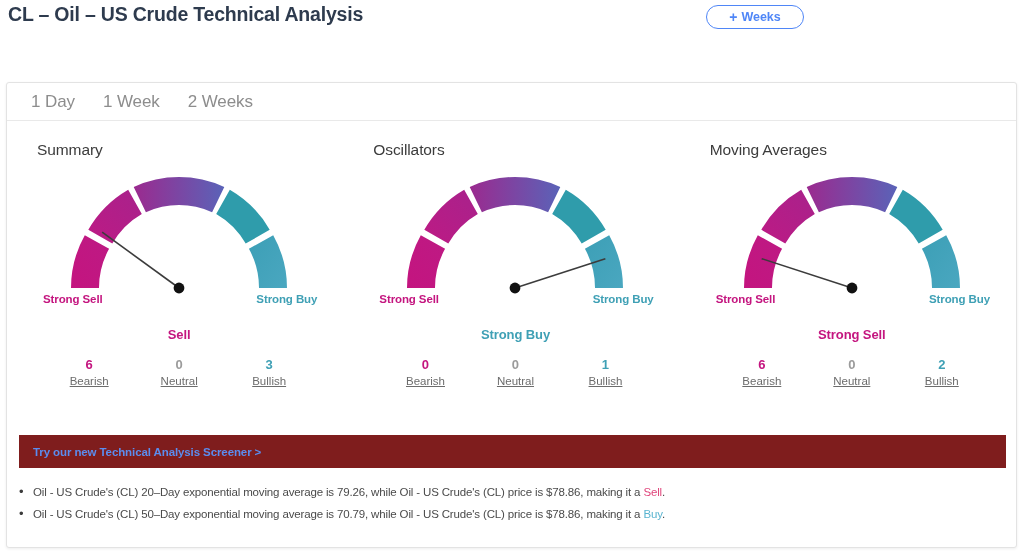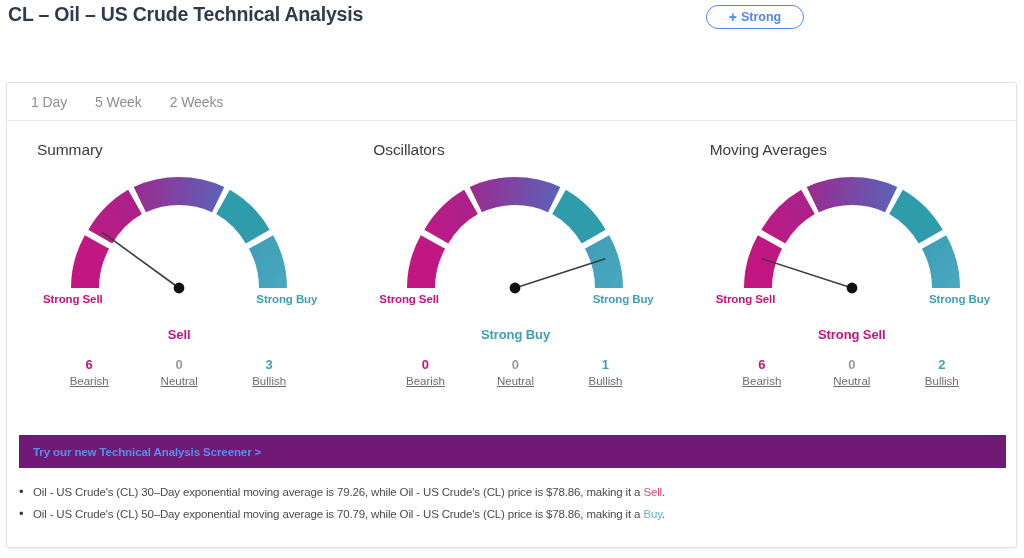--- a/index.html
+++ b/index.html
@@ -53,21 +53,21 @@
   .tabs {
     position: absolute; left: 0; top: 0; width: 100%; height: 38px;
     border-bottom: 1px solid #e9e9e9;
     display: flex; align-items: stretch;
     padding-left: 10px;
   }
   .tab {
     position: relative;
     display: flex; align-items: center; justify-content: center;
     padding: 0 14px;
-    font-size: 14px; color: #8d8d8d; cursor: pointer;
+    font-size: 17px; color: #8d8d8d; cursor: pointer;
     white-space: nowrap; letter-spacing: -0.1px;
   }
   .tab.active { color: #1b1b1b; font-weight: 700; }
   .tab.active::before {
     content: ""; position: absolute; left: 6px; right: 6px; top: 0;
     height: 3px; background: #f7921e; border-radius: 1px;
   }
 
   
   .gauges {
@@ -144,33 +144,33 @@
 </style>
 </head>
 <body>
 
 <div class="page">
 
   <div class="header">
     <div class="page-title">CL – Oil – US Crude Technical Analysis</div>
     <div class="follow-button" style="color: rgb(79, 134, 247); border-color: rgb(79, 134, 247);">
       <span class="follow-plus">+</span>
-      <span>Strong</span>
+      <span>Weeks</span>
     </div>
   </div>
 
 
   <div class="card">
 
     <div class="tabs">
       <div class="tab">
           <span>1 Day</span>
         </div>
       <div class="tab">
-          <span>5 Week</span>
+          <span>1 Week</span>
         </div>
       <div class="tab">
           <span>2 Weeks</span>
         </div>
     </div>
 
     <div class="gauges">
 
       <div class="gauge-col">
         <div class="gauge-heading">Summary</div>
@@ -341,28 +341,28 @@
           </div>
           <div class="count-cell">
             <div class="count-num bullish">2</div>
             <div class="count-label">Bullish</div>
           </div>
         </div>
       </div>
 
     </div>
 
-    <div class="screener" style="background: #701a75;">
+    <div class="screener" style="background: #7f1d1d;">
       <a class="screener-link" href="#" style="color: rgb(91, 141, 239);">Try our new Technical Analysis Screener &gt;</a>
     </div>
 
     <div class="bullets">
       <div class="bullet-row">
         <span class="bullet-dot">•</span>
-        <span class="bullet-text"><span>Oil - US Crude's (CL) 30–Day exponential moving average is 79.26, while Oil - US Crude's (CL) price is $78.86, making it a </span><span class="verb-sell">Sell</span><span>.</span></span>
+        <span class="bullet-text"><span>Oil - US Crude's (CL) 20–Day exponential moving average is 79.26, while Oil - US Crude's (CL) price is $78.86, making it a </span><span class="verb-sell">Sell</span><span>.</span></span>
       </div>
       <div class="bullet-row">
         <span class="bullet-dot">•</span>
         <span class="bullet-text"><span>Oil - US Crude's (CL) 50–Day exponential moving average is 70.79, while Oil - US Crude's (CL) price is $78.86, making it a </span><span class="verb-buy">Buy</span><span>.</span></span>
       </div>
     </div>
 
   </div>
 </div>
 

